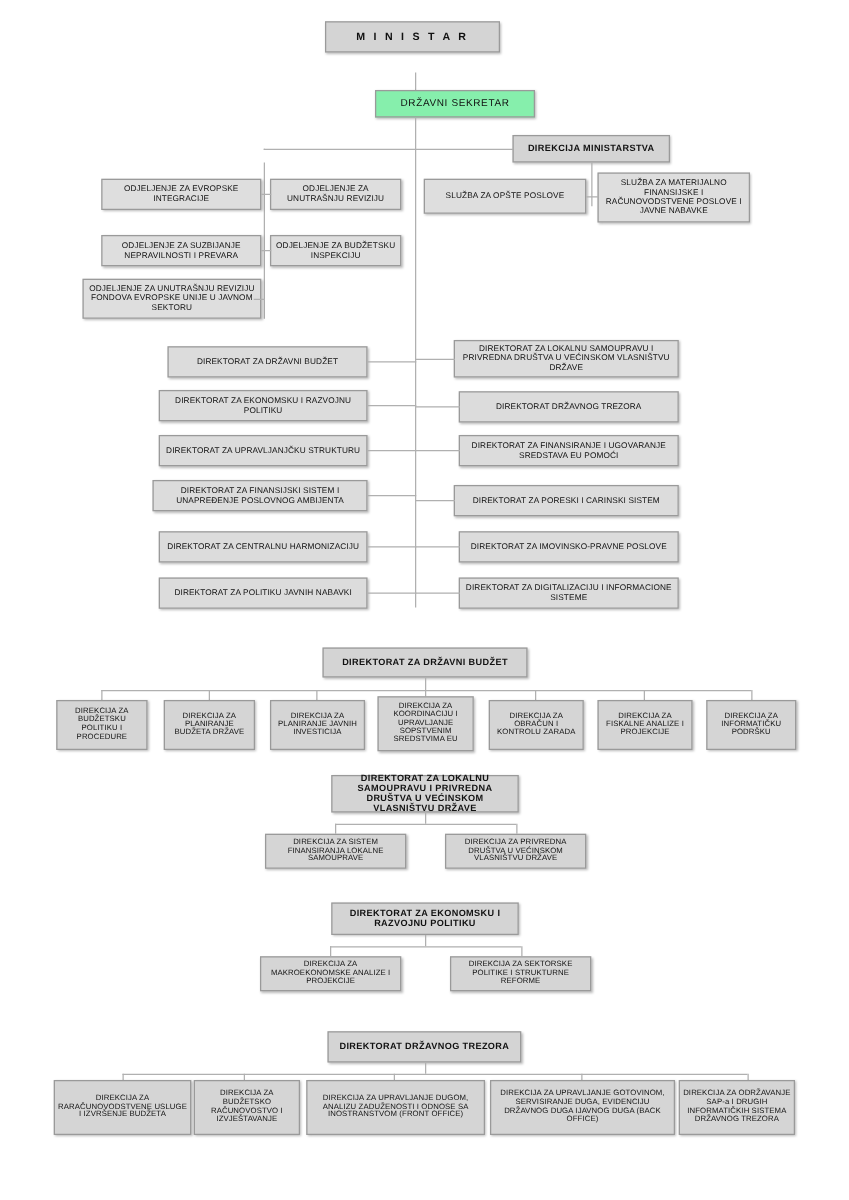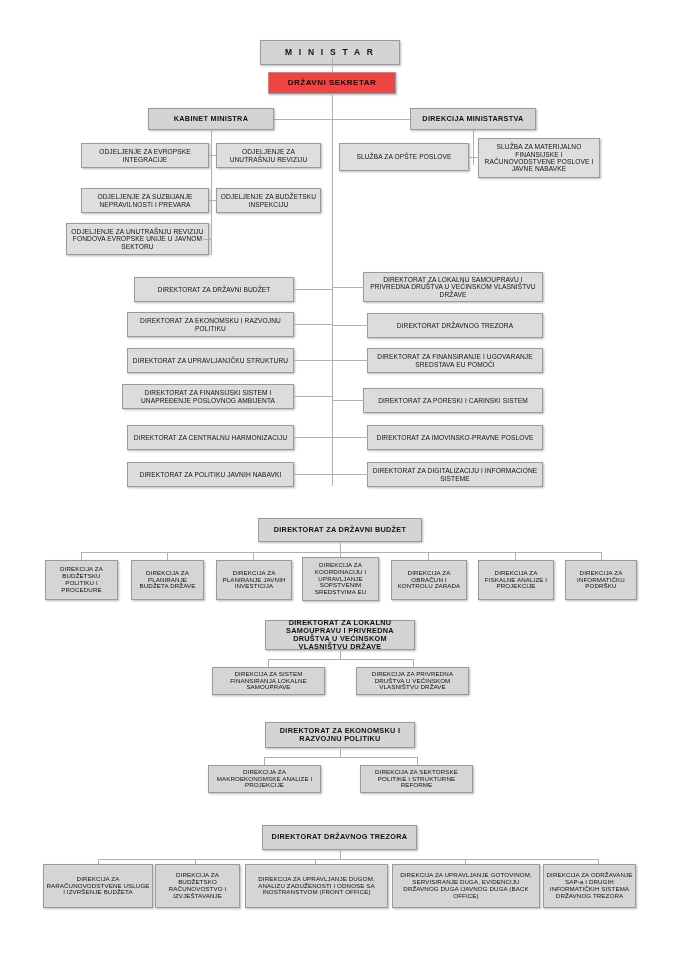--- a/index.html
+++ b/index.html
@@ -19,55 +19,52 @@
     box-shadow:1px 1px 2px rgba(0,0,0,.28);
     display:flex;align-items:center;justify-content:center;
     text-align:center;
     line-height:1.12;
     color:#111111;
     padding:1px 2px;
     letter-spacing:0.1px;
   }
   .box span{display:block;width:100%;}
   .lvl-top{ background:#d4d4d4; font-weight:bold; font-size:8.5px; letter-spacing:2.2px; }
-  .lvl-sec{ background:#ef4444; font-weight:bold; font-size:8px; letter-spacing:.5px;}
+  .lvl-sec{ background:#86efac; font-weight:normal; font-size:8px; letter-spacing:.5px;margin-left:32px;}
   .lvl-head{ background:#d4d4d4; font-weight:bold; font-size:7.3px; letter-spacing:.3px;}
   .lvl-unit{ background:#dedede; font-weight:normal; font-size:6.6px; }
   .lvl-dir{ background:#dcdcdc; font-weight:normal; font-size:6.6px; }
   .lvl-sub{ background:#d5d5d5; font-weight:normal; font-size:6.2px; }
 
   
   .ln{position:absolute;background:#b0b0b0;}
   .ln.v{width:1px;}
   .ln.h{height:1px;}
 </style>
 </head>
 <body>
 
 <div id="chart">
 
-  <div class="box lvl-top" style="left:260px;top:40px;width:140px;height:25px;">
+  <div class="box lvl-top" style="left:260px;top:17px;width:140px;height:25px;">
     <span>M I N I S T A R</span>
   </div>
 
   <div class="ln v" style="left:332px;top:58px;height:14px;"></div>
 
   <div class="box lvl-sec" style="left:268px;top:72px;width:128px;height:22px;">
     <span>DRŽAVNI SEKRETAR</span>
   </div>
 
   <div class="ln v" style="left:332px;top:94px;height:392px;"></div>
 
   <div class="ln h" style="left:211px;top:119px;width:262px;"></div>
   <div class="ln v" style="left:211px;top:119px;height:1px;"></div>
   <div class="ln v" style="left:473px;top:119px;height:1px;"></div>
 
-  <div class="box lvl-head" style="left:148px;top:108px;width:126px;height:22px;">
-    <span>KABINET MINISTRA</span>
-  </div>
 
   <div class="ln v" style="left:211px;top:130px;height:125px;"></div>
 
   <div class="box lvl-unit" style="left:81px;top:143px;width:128px;height:25px;">
     <span>ODJELJENJE ZA EVROPSKE INTEGRACIJE</span>
   </div>
   <div class="box lvl-unit" style="left:81px;top:188px;width:128px;height:25px;">
     <span>ODJELJENJE ZA SUZBIJANJE NEPRAVILNOSTI I PREVARA</span>
   </div>
   <div class="box lvl-unit" style="left:66px;top:223px;width:143px;height:32px;">

